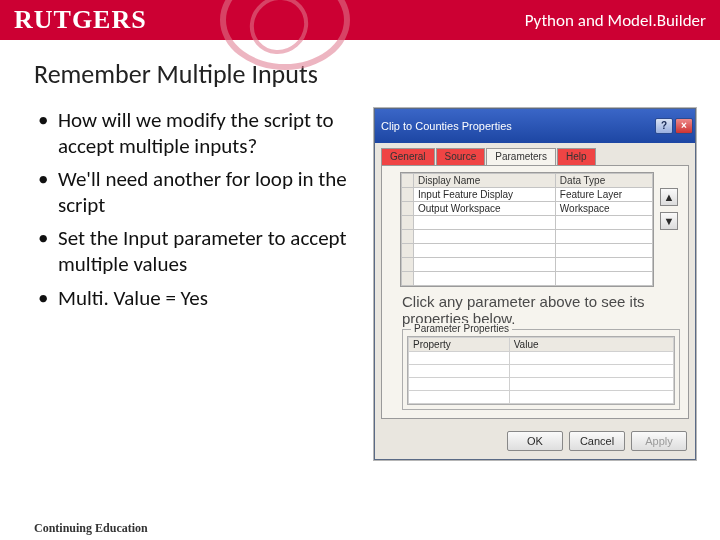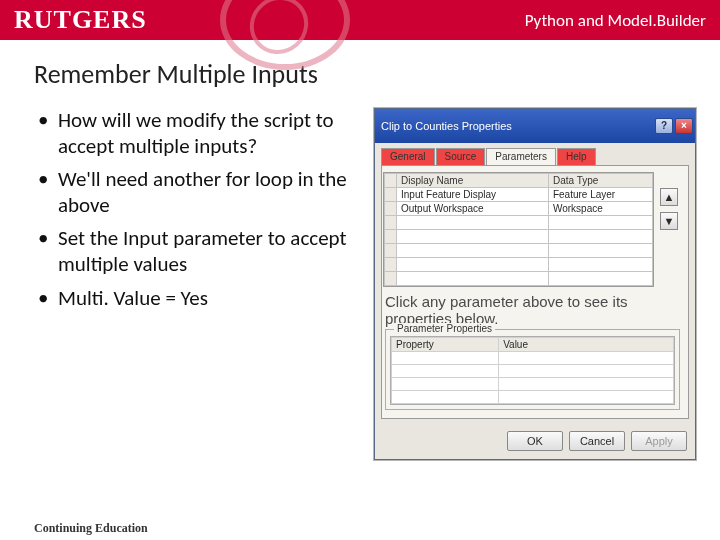--- a/index.html
+++ b/index.html
@@ -101,21 +101,21 @@
     font-size: 10px;
     position: relative; top:1px;
     margin-right: 1px;
     color:#333;
   }
   .tab.active { background: #f6f4ee; border-bottom: 1px solid #f6f4ee; }
   .tab-body {
     margin: 0 6px 6px 6px;
     border: 1px solid #9a9a9a;
     background: #f6f4ee;
-    padding: 6px 6px 8px 1px;
+    padding: 6px 6px 8px 18px;
     position: relative;
   }
   .param-grid {
     width: 100%;
     border: 1px solid #9a9a9a;
     background: #fff;
   }
   .param-grid table { width:100%; border-collapse: collapse; }
   .param-grid th, .param-grid td {
     border: 1px solid #c4c4c4;
@@ -196,21 +196,21 @@
   <div class="seal"></div>
   <div class="logo">RUTGERS</div>
   <div class="header-label">Python and Model.Builder</div>
 </div>
 
 <div class="slide-title">Remember Multiple Inputs</div>
 
 <div class="content">
   <ul class="bullets">
     <li>How will we modify the script to accept multiple inputs?</li>
-    <li>We'll need another for loop in the above</li>
+    <li>We'll need another for loop in the script</li>
     <li>Set the Input parameter to accept multiple values</li>
     <li>Multi. Value = Yes</li>
   </ul>
 
   <div class="dialog">
     <div class="titlebar">
       <span>Clip to Counties Properties</span>
       <div class="tb-btns">
         <div class="tb-btn">?</div>
         <div class="tb-btn close">×</div>

